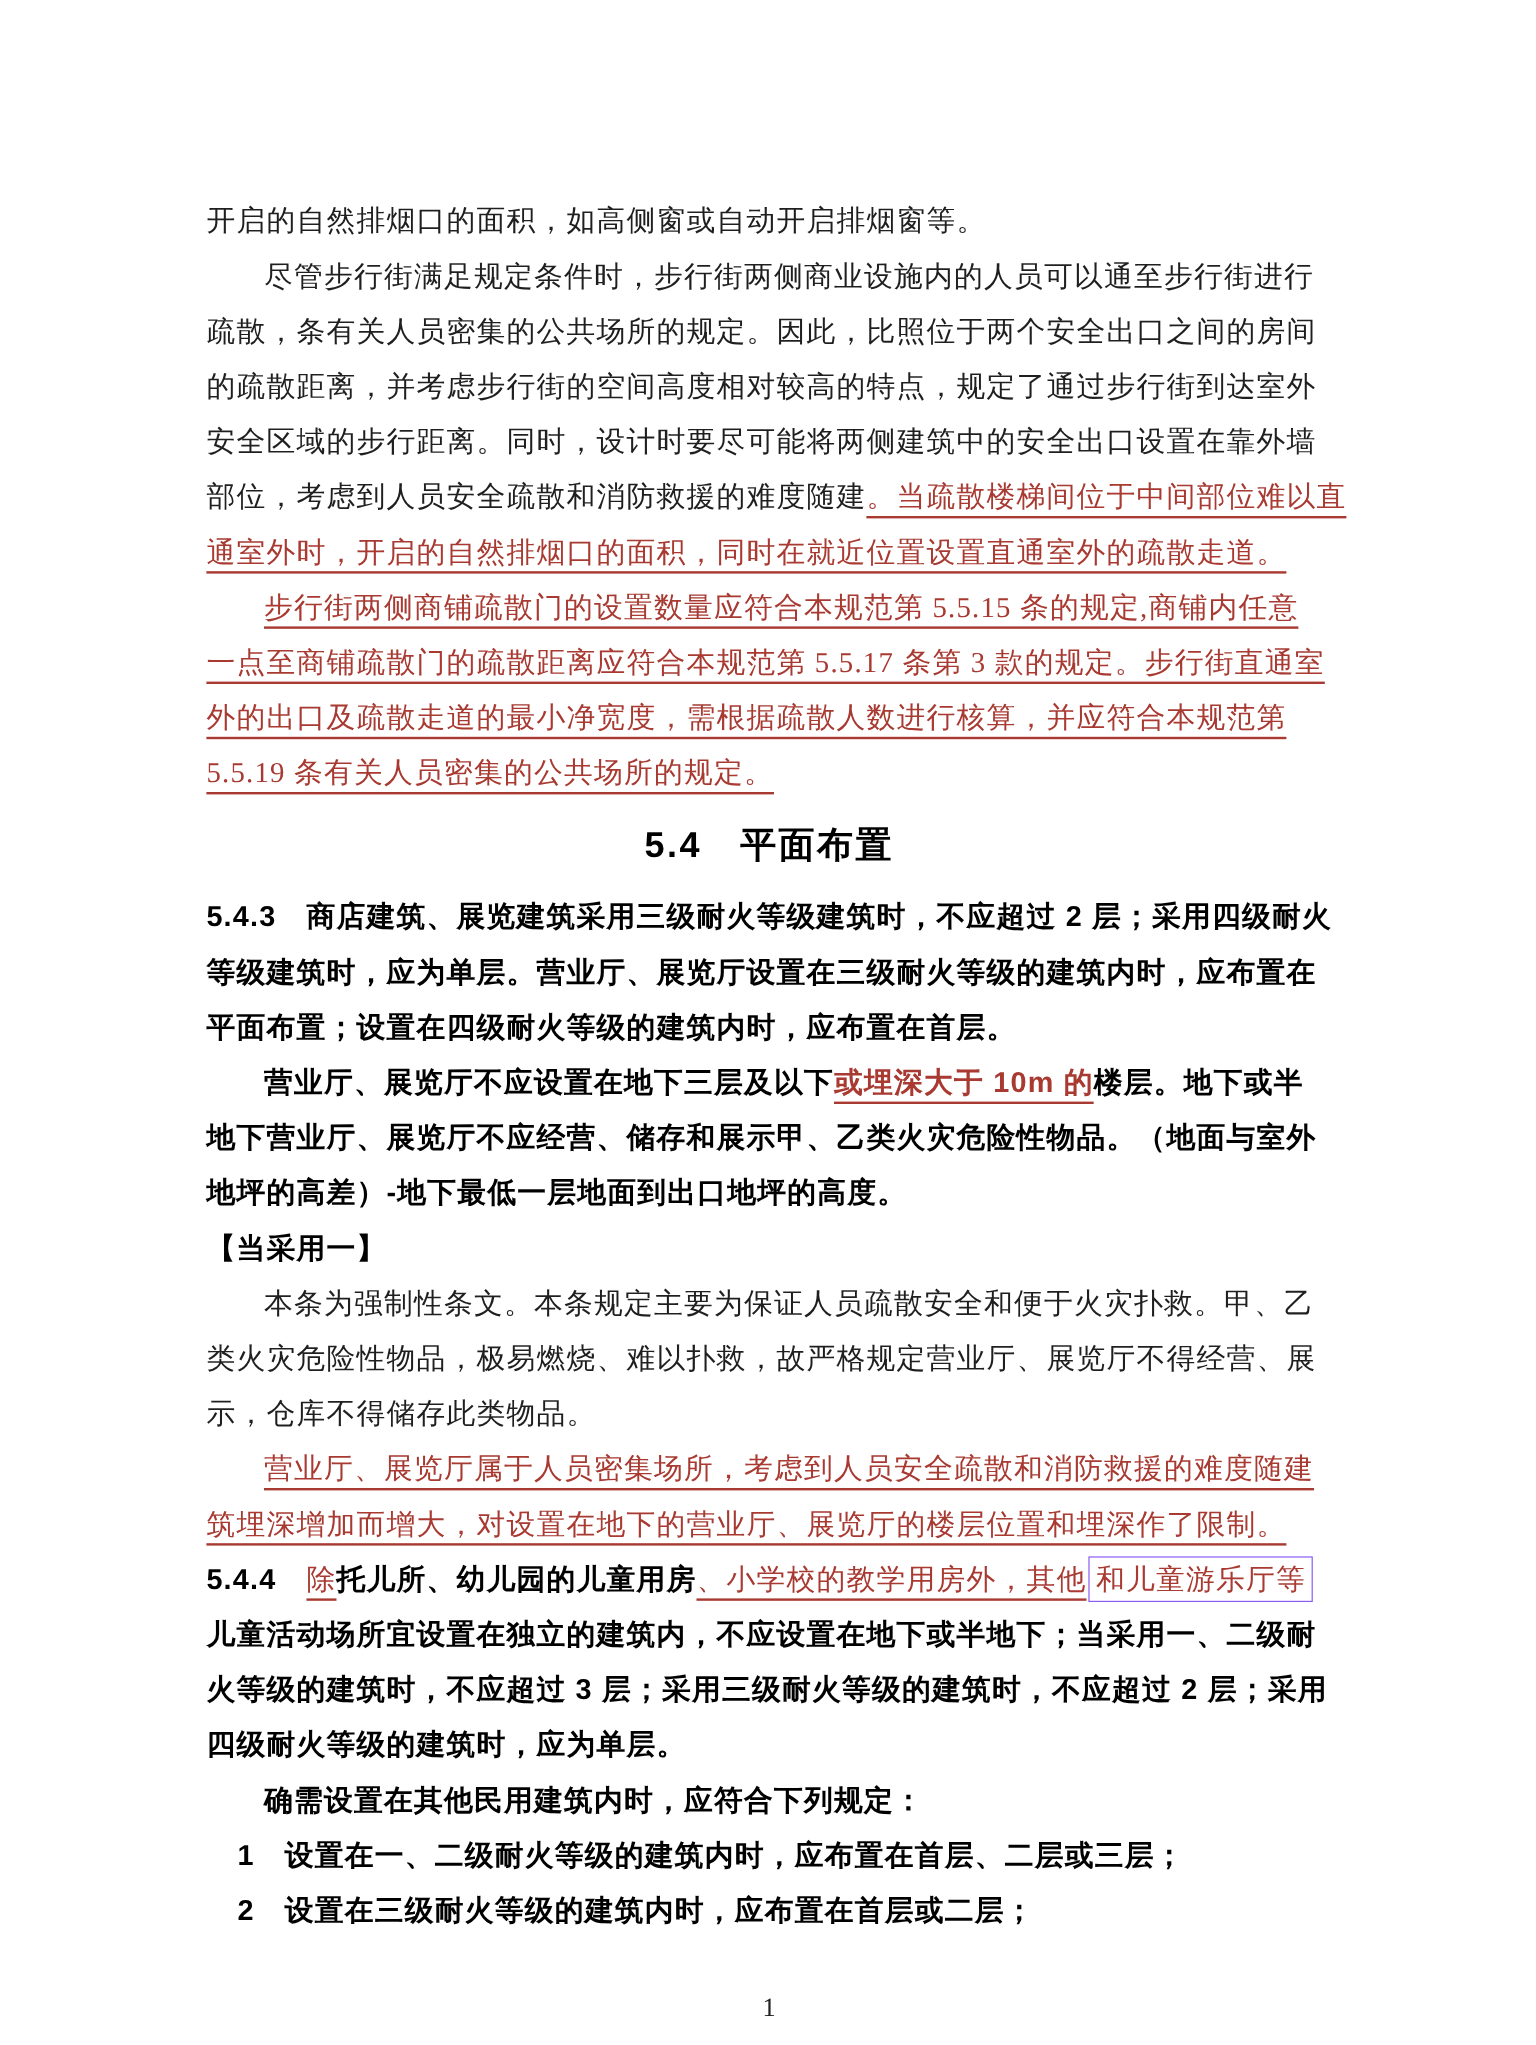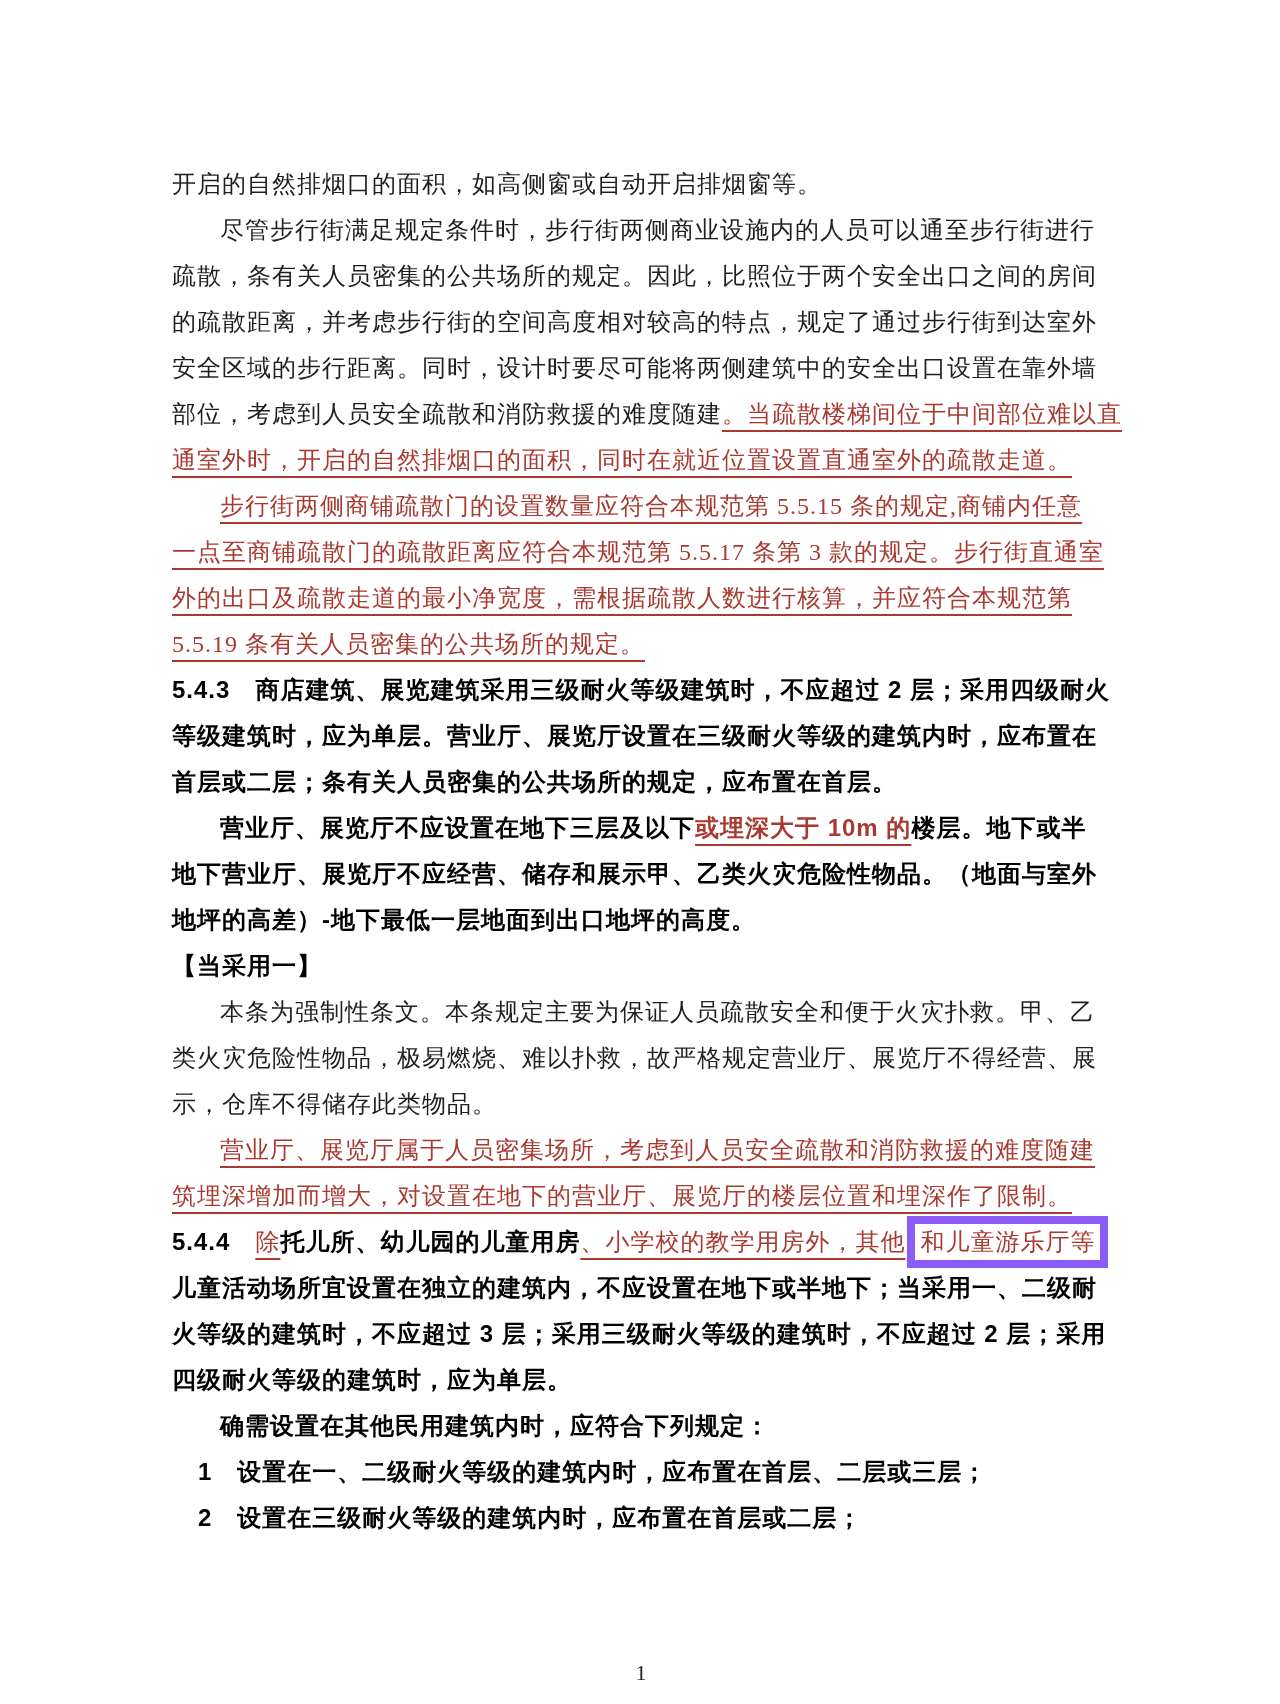--- a/index.html
+++ b/index.html
@@ -50,21 +50,21 @@
   .s-rb{
     font-family:"Liberation Sans","DejaVu Sans",sans-serif;
     font-weight:700;
     color:var(--red);
     text-decoration:underline;
     text-decoration-thickness:2px;
     text-underline-offset:8px;
   }
   .s-box{
     color:var(--red);
-    border:8px solid #8b5cf6;
+    border:1px solid #8b5cf6;
     padding:2px 5px;
     margin-left:2px;
     font-family:Liberation Serif, serif;
   }
   .section-heading{
     height:74px;
     display:flex;
     align-items:center;
     justify-content:center;
     font-size:30px;
@@ -93,24 +93,25 @@
         <div class="line ind0"><span class="s-n">疏散，条有关人员密集的公共场所的规定。因此，比照位于两个安全出口之间的房间</span></div>
         <div class="line ind0"><span class="s-n">的疏散距离，并考虑步行街的空间高度相对较高的特点，规定了通过步行街到达室外</span></div>
         <div class="line ind0"><span class="s-n">安全区域的步行距离。同时，设计时要尽可能将两侧建筑中的安全出口设置在靠外墙</span></div>
         <div class="line ind0"><span class="s-n">部位，考虑到人员安全疏散和消防救援的难度随建</span><span class="s-r">。当疏散楼梯间位于中间部位难以直</span></div>
         <div class="line ind0"><span class="s-r">通室外时，开启的自然排烟口的面积，同时在就近位置设置直通室外的疏散走道。</span></div>
         <div class="line ind1"><span class="s-r">步行街两侧商铺疏散门的设置数量应符合本规范第 5.5.15 条的规定,商铺内任意</span></div>
         <div class="line ind0"><span class="s-r">一点至商铺疏散门的疏散距离应符合本规范第 5.5.17 条第 3 款的规定。步行街直通室</span></div>
         <div class="line ind0"><span class="s-r">外的出口及疏散走道的最小净宽度，需根据疏散人数进行核算，并应符合本规范第</span></div>
         <div class="line ind0"><span class="s-r">5.5.19 条有关人员密集的公共场所的规定。</span></div>
       </div>
+    <div class="section-heading">5.4　平面布置</div>
     <div>
         <div class="line ind0"><span class="s-b">5.4.3　商店建筑、展览建筑采用三级耐火等级建筑时，不应超过 2 层；采用四级耐火</span></div>
         <div class="line ind0"><span class="s-b">等级建筑时，应为单层。营业厅、展览厅设置在三级耐火等级的建筑内时，应布置在</span></div>
-        <div class="line ind0"><span class="s-b">首层或二层；条有关人员密集的公共场所的规定，应布置在首层。</span></div>
+        <div class="line ind0"><span class="s-b">平面布置；设置在四级耐火等级的建筑内时，应布置在首层。</span></div>
         <div class="line ind1"><span class="s-b">营业厅、展览厅不应设置在地下三层及以下</span><span class="s-rb">或埋深大于 10m 的</span><span class="s-b">楼层。地下或半</span></div>
         <div class="line ind0"><span class="s-b">地下营业厅、展览厅不应经营、储存和展示甲、乙类火灾危险性物品。（地面与室外</span></div>
         <div class="line ind0"><span class="s-b">地坪的高差）-地下最低一层地面到出口地坪的高度。</span></div>
         <div class="line ind0"><span class="s-b">【当采用一】</span></div>
         <div class="line ind1"><span class="s-n">本条为强制性条文。本条规定主要为保证人员疏散安全和便于火灾扑救。甲、乙</span></div>
         <div class="line ind0"><span class="s-n">类火灾危险性物品，极易燃烧、难以扑救，故严格规定营业厅、展览厅不得经营、展</span></div>
         <div class="line ind0"><span class="s-n">示，仓库不得储存此类物品。</span></div>
         <div class="line ind1"><span class="s-r">营业厅、展览厅属于人员密集场所，考虑到人员安全疏散和消防救援的难度随建</span></div>
         <div class="line ind0"><span class="s-r">筑埋深增加而增大，对设置在地下的营业厅、展览厅的楼层位置和埋深作了限制。</span></div>
         <div class="line ind0"><span class="s-b">5.4.4　</span><span class="s-r">除</span><span class="s-b">托儿所、幼儿园的儿童用房</span><span class="s-r">、小学校的教学用房外，其他</span><span class="s-box">和儿童游乐厅等</span></div>

